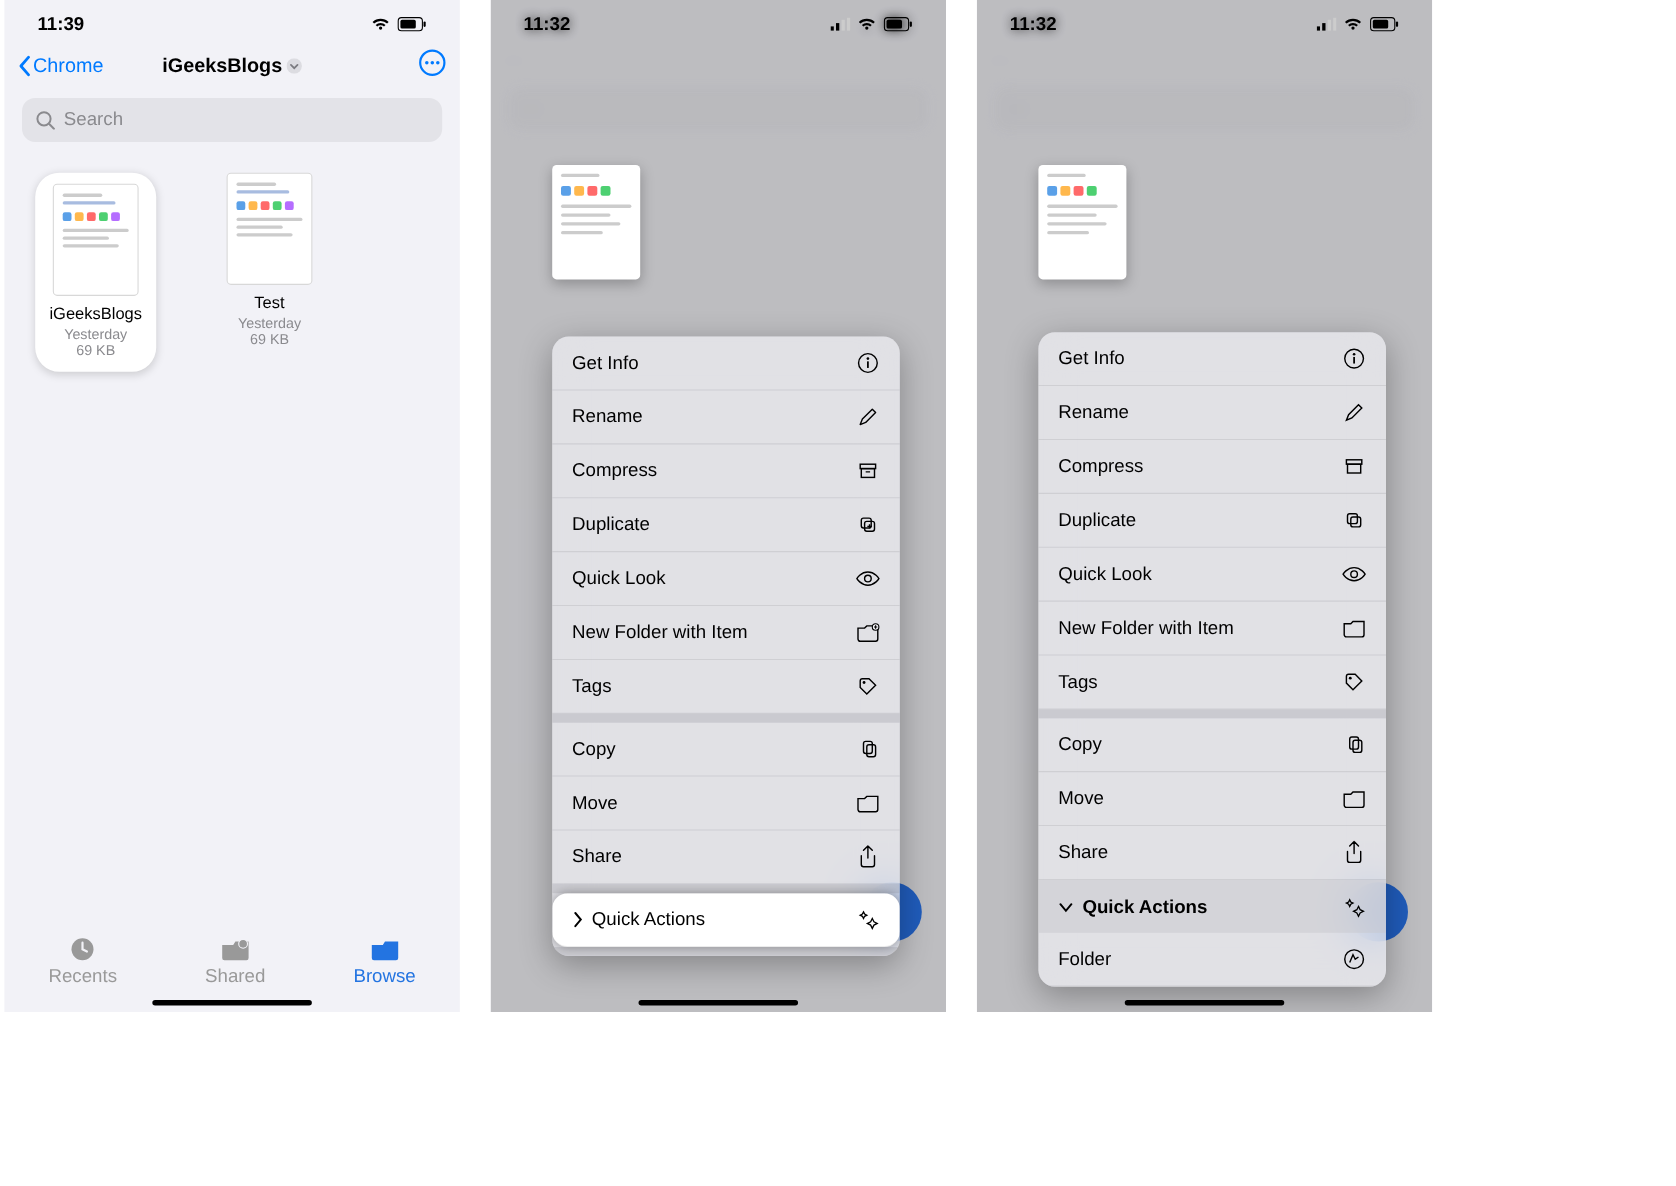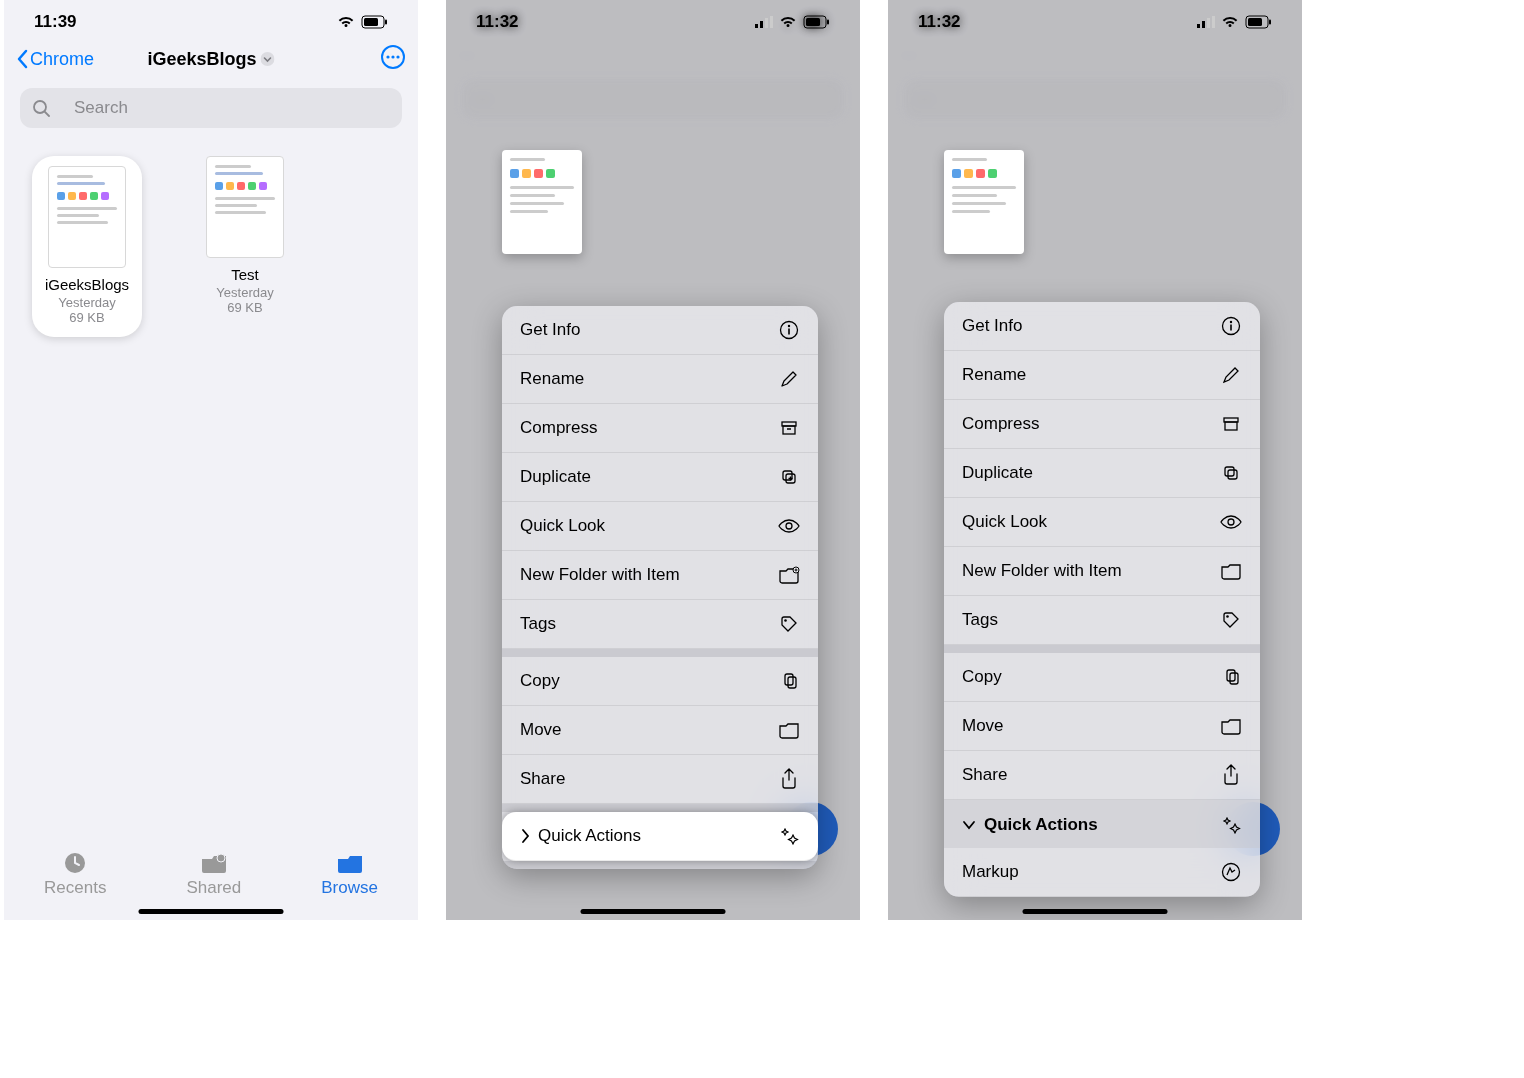--- a/index.html
+++ b/index.html
@@ -50,21 +50,21 @@
   .back-btn { display: flex; align-items: center; color: #007aff; font-size: 18px; gap: 2px; }
   .nav-title { position: absolute; left: 50%; transform: translateX(-50%); display: flex; align-items: center; gap: 4px; font-weight: 600; font-size: 18px; }
   .more-btn { color: #007aff; }
   .search-bar {
     margin: 8px 16px;
     background: #e3e3e8;
     border-radius: 12px;
     padding: 10px 12px;
     display: flex;
     align-items: center;
-    gap: 24px;
+    gap: 8px;
     color: #8a8a8e;
     font-size: 17px;
   }
   .file-grid {
     display: flex;
     gap: 48px;
     padding: 20px 28px;
   }
   .file-item { text-align: center; width: 110px; }
   .file-thumb {
@@ -612,21 +612,21 @@
           </svg>
         <span>Quick Actions</span>
       </span>
       <span class="icon">
           <svg width="20" height="20" viewBox="0 0 20 20">
             <path d="M6 3l1 2 2 1-2 1-1 2-1-2-2-1 2-1zM14 9l1.5 3 3 1.5-3 1.5L14 18l-1.5-3-3-1.5 3-1.5z" stroke="#000" stroke-width="1.2" fill="none"></path>
           </svg>
         </span>
     </div>
     <div class="menu-item">
-      <span>Markup</span>
+      <span>Folder</span>
       <span class="icon">
           <svg width="20" height="20" viewBox="0 0 20 20">
             <circle cx="10" cy="10" r="8.5" stroke="#000" stroke-width="1.3" fill="none"></circle>
             <path d="M6 13l3-7 2 4 3-2" stroke="#000" stroke-width="1.3" fill="none"></path>
           </svg>
         </span>
     </div>
   </div>
   <div class="home-indicator"></div>
 </div>

